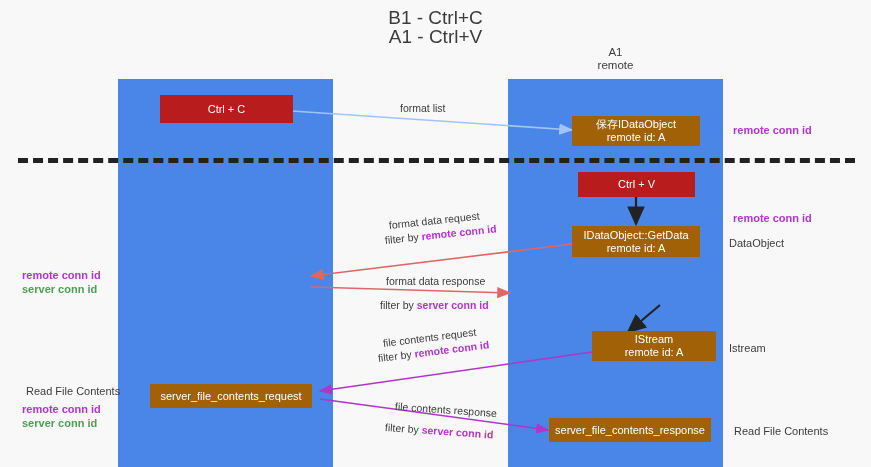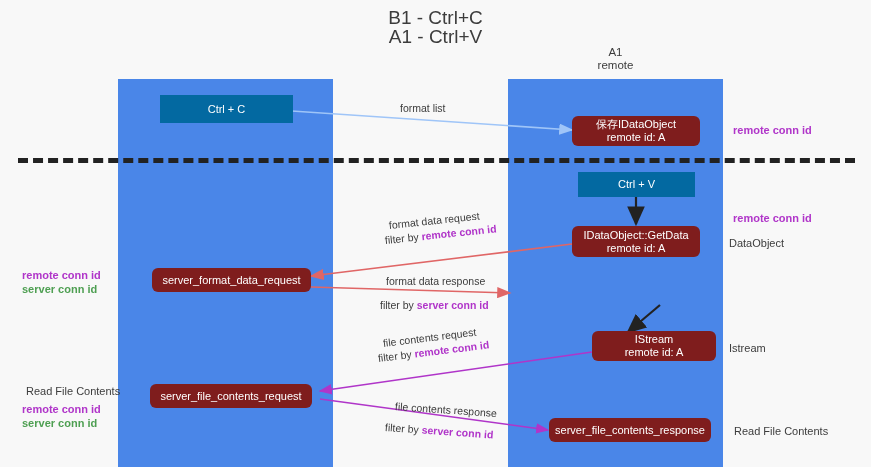--- a/index.html
+++ b/index.html
@@ -52,22 +52,22 @@
     display: flex;
     flex-direction: column;
     align-items: center;
     justify-content: center;
     color: #ffffff;
     font-size: 11px;
     line-height: 13px;
     text-align: center;
     z-index: 6;
   }
-  .node.orange { background: #7f1d1d; border-radius: 6px; }
-  .node.green  { background: #0369a1; text-align: center; }
+  .node.orange { background: #a16207; }
+  .node.green  { background: #b91c1c; text-align: center; }
   .node .l2 { font-size: 11px; }
 
   .side-label {
     position: absolute;
     font-size: 11px;
     line-height: 14px;
     z-index: 7;
     white-space: nowrap;
   }
   .lb-magenta { color: #b035c9; font-weight: bold; }
@@ -165,23 +165,20 @@
 
   <div class="node green" style="left:578px; top:172px; width:117px; height:25px;">
     <div>Ctrl + V</div>
   </div>
 
   <div class="node orange" style="left:572px; top:226px; width:128px; height:31px;">
     <div>IDataObject::GetData</div>
     <div class="l2">remote id: A</div>
   </div>
 
-  <div class="node orange" style="left:152px; top:268px; width:159px; height:24px;">
-    <div>server_format_data_request</div>
-  </div>
 
 
   <div class="node orange" style="left:592px; top:331px; width:124px; height:30px;">
     <div>IStream</div>
     <div class="l2">remote id: A</div>
   </div>
 
   <div class="node orange" style="left:150px; top:384px; width:162px; height:24px;">
     <div>server_file_contents_request</div>
   </div>

